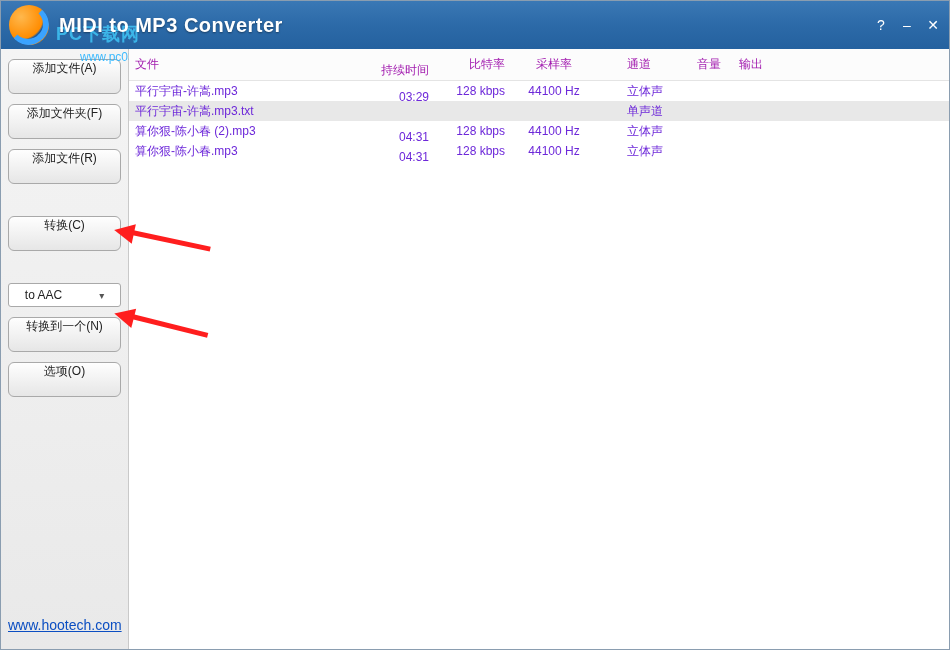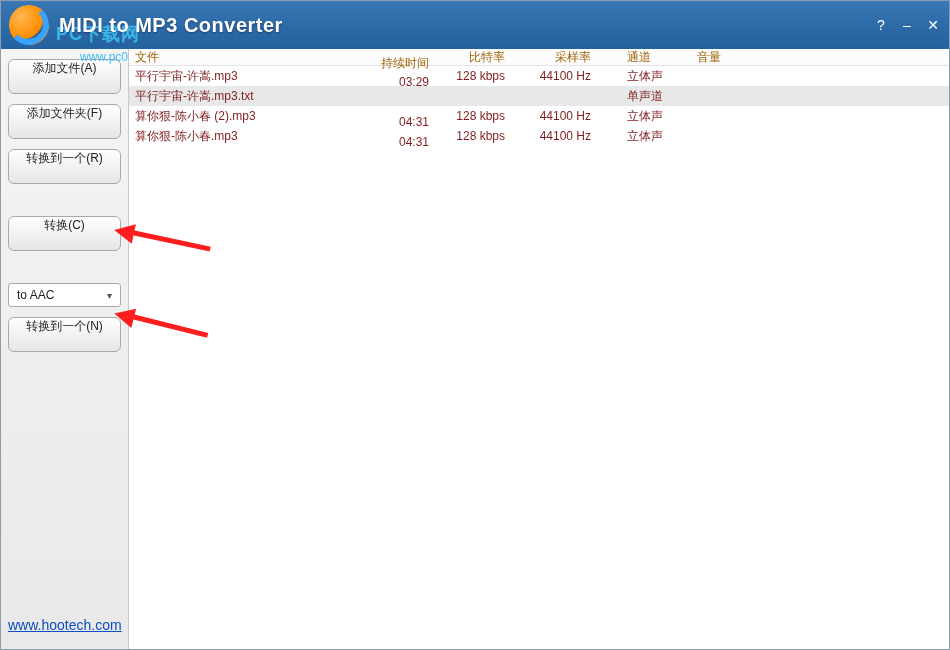--- a/index.html
+++ b/index.html
@@ -114,21 +114,21 @@
 }
 .gap { height: 12px; }
 .select {
   height: 24px;
   border: 1px solid #a9a9a9;
   border-radius: 3px;
   background: #fff;
   display:flex;
   align-items:center;
   padding: 0 8px;
-  justify-content: space-between;
+  justify-content: center;
   cursor:pointer;
   font-size:12px;
   color:#222;
   gap:37px;
 }
 .select .chev { font-size:10px; color:#555; }
 .sidebar-link {
   margin-top:auto;
   color: #0b4ec2;
   text-decoration: underline;
@@ -137,41 +137,41 @@
 }
 .main {
   flex:1;
   display:flex;
   flex-direction:column;
   background:#fff;
   position:relative;
 }
 .table-header {
   display:flex;
-  height: 17px;
+  height: 32px;
   align-items:center;
   border-bottom: 1px solid #e4e4e4;
   background: #fcfcfc;
   font-size: 12px;
-  color: #a16207;
+  color: #a21caf;
 }
 .col { padding: 0 6px; }
 .c-file { width: 230px; }
 .c-dur { width: 76px; text-align:right;margin-top:12px; }
 .c-bit { width: 76px; text-align:right; }
-.c-samp { width: 86px; text-align:right; }
+.c-samp { width: 86px; text-align:center; }
 .c-chan { width: 76px; text-align:left; padding-left:30px;}
 .c-vol { width: 60px; text-align:center; padding-left:18px;}
 .c-out { flex:1; text-align:left; }
 .row {
   display:flex;
   height: 20px;
   align-items:center;
   font-size:12px;
-  color:#7f1d1d;
+  color:#6d28d9;
 }
 .row.sel { background:#e8e8e8; }
 
 .arrow {
   position:absolute;
   pointer-events:none;
 }
 .arrow-line {
   position:absolute;
   background:#ff1e1e;
@@ -207,46 +207,50 @@
   <div class="body-area">
 
     <div class="sidebar">
       <button class="btn">
           <span>添加文件(A)</span>
         </button>
       <button class="btn">
           <span>添加文件夹(F)</span>
         </button>
       <button class="btn">
-          <span>转换到一个(R)</span>
+          <span>添加文件(R)</span>
         </button>
       <div class="gap"></div>
       <button class="btn">
           <span>转换(C)</span>
         </button>
       <div class="gap"></div>
       <div class="select">
         <span>to AAC</span>
         <span class="chev">▾</span>
       </div>
       <button class="btn">
           <span>转换到一个(N)</span>
+        </button>
+      <button class="btn">
+          <span>选项(O)</span>
         </button>
       <a class="sidebar-link">www.hootech.com</a>
     </div>
 
     <div class="main">
 
       <div class="table-header">
         <div class="col c-file">文件</div>
         <div class="col c-dur">持续时间</div>
         <div class="col c-bit">比特率</div>
         <div class="col c-samp">采样率</div>
         <div class="col c-chan">通道</div>
         <div class="col c-vol">音量</div>
+        <div class="col c-out">输出</div>
       </div>
 
       <div id="table-body">
           <div class="row">
             <div class="col c-file">平行宇宙-许嵩.mp3</div>
             <div class="col c-dur">03:29</div>
             <div class="col c-bit">128 kbps</div>
             <div class="col c-samp">44100 Hz</div>
             <div class="col c-chan">立体声</div>
             <div class="col c-vol"></div>

